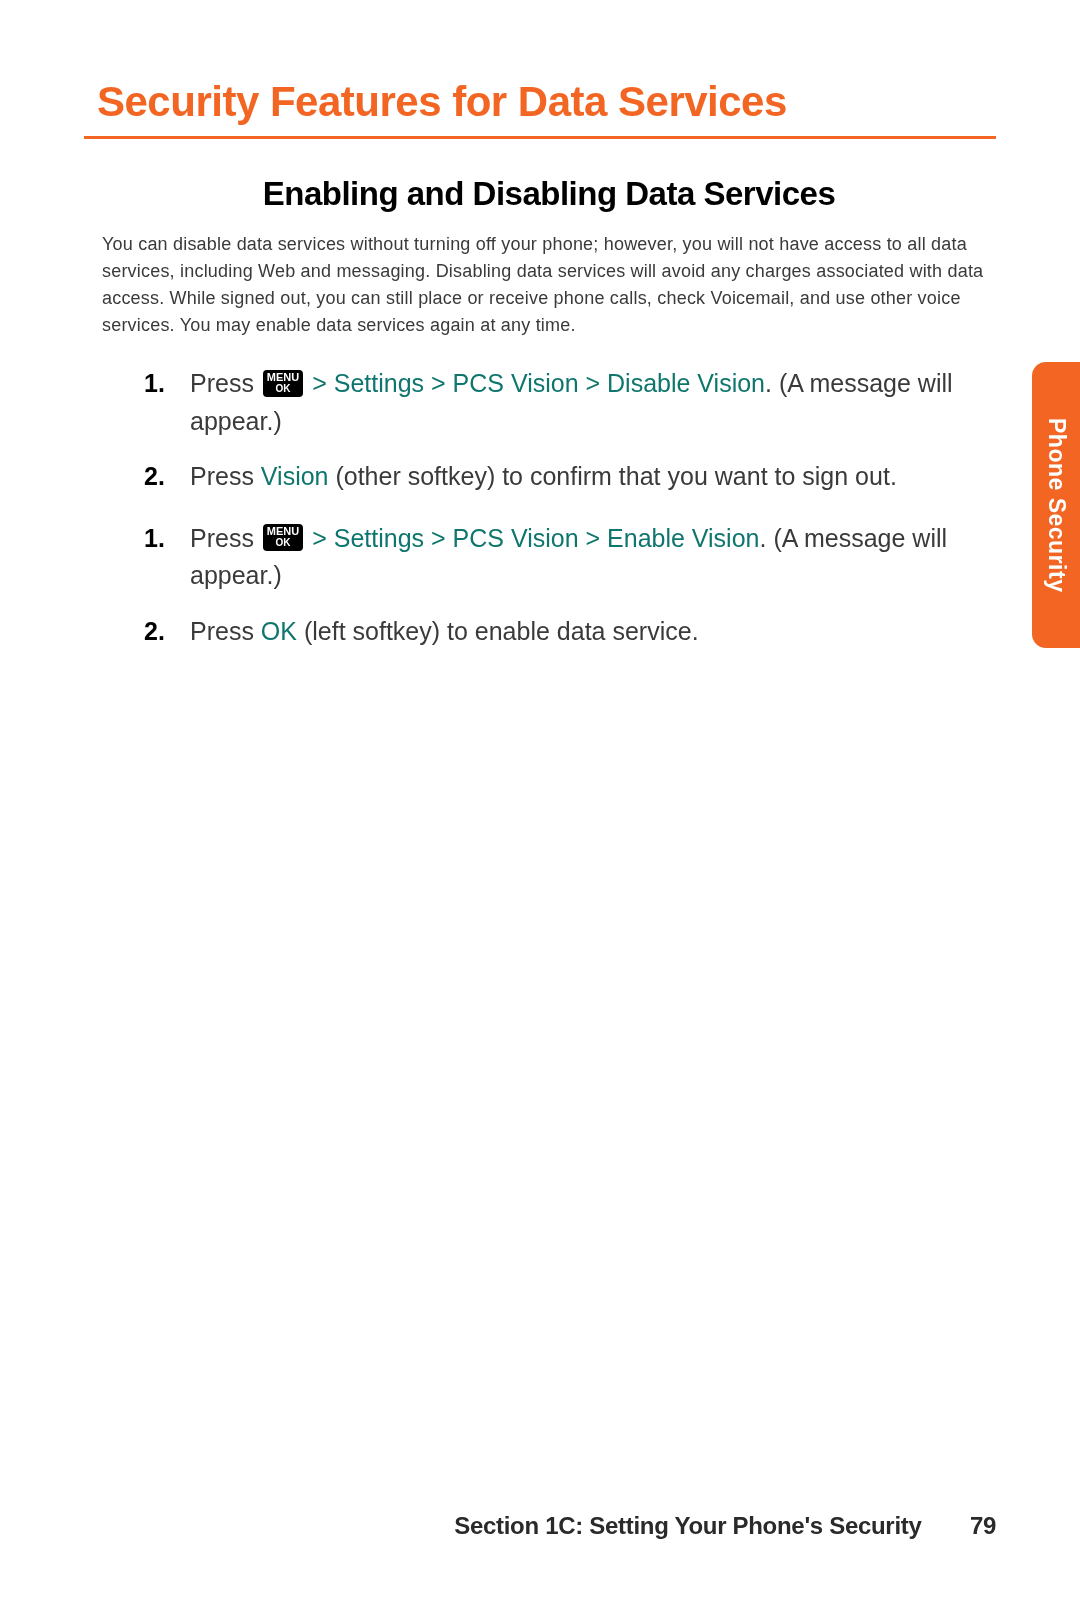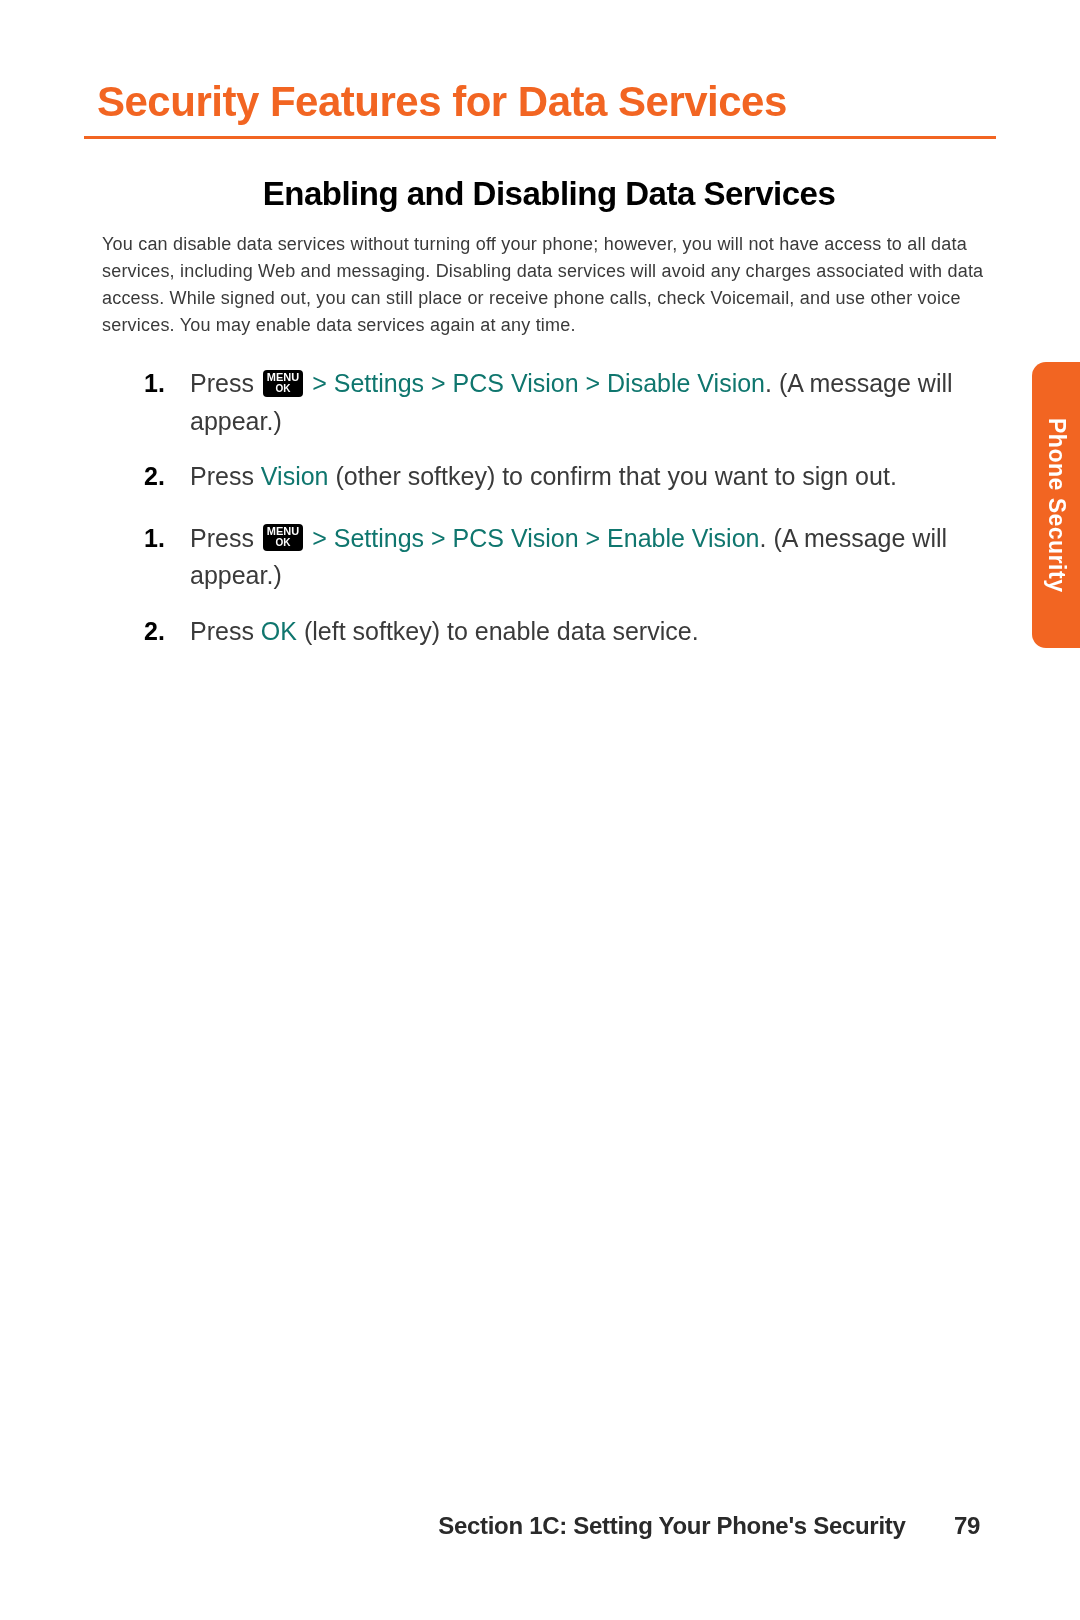--- a/index.html
+++ b/index.html
@@ -114,21 +114,21 @@
     .tab-label {
       writing-mode: vertical-rl;
       color: #fff;
       font-weight: bold;
       font-size: 23px;
       letter-spacing: 0.5px;
     }
     .footer {
       position: absolute;
       bottom: 80px;
-      right: 100px;
+      right: 84px;
       font-size: 24px;
       font-weight: bold;
       color: #2a2a2a;
       letter-spacing: -0.3px;
       text-align: right;
     }
     .footer .pagenum {
       margin-left: 42px;
     }
   </style>

